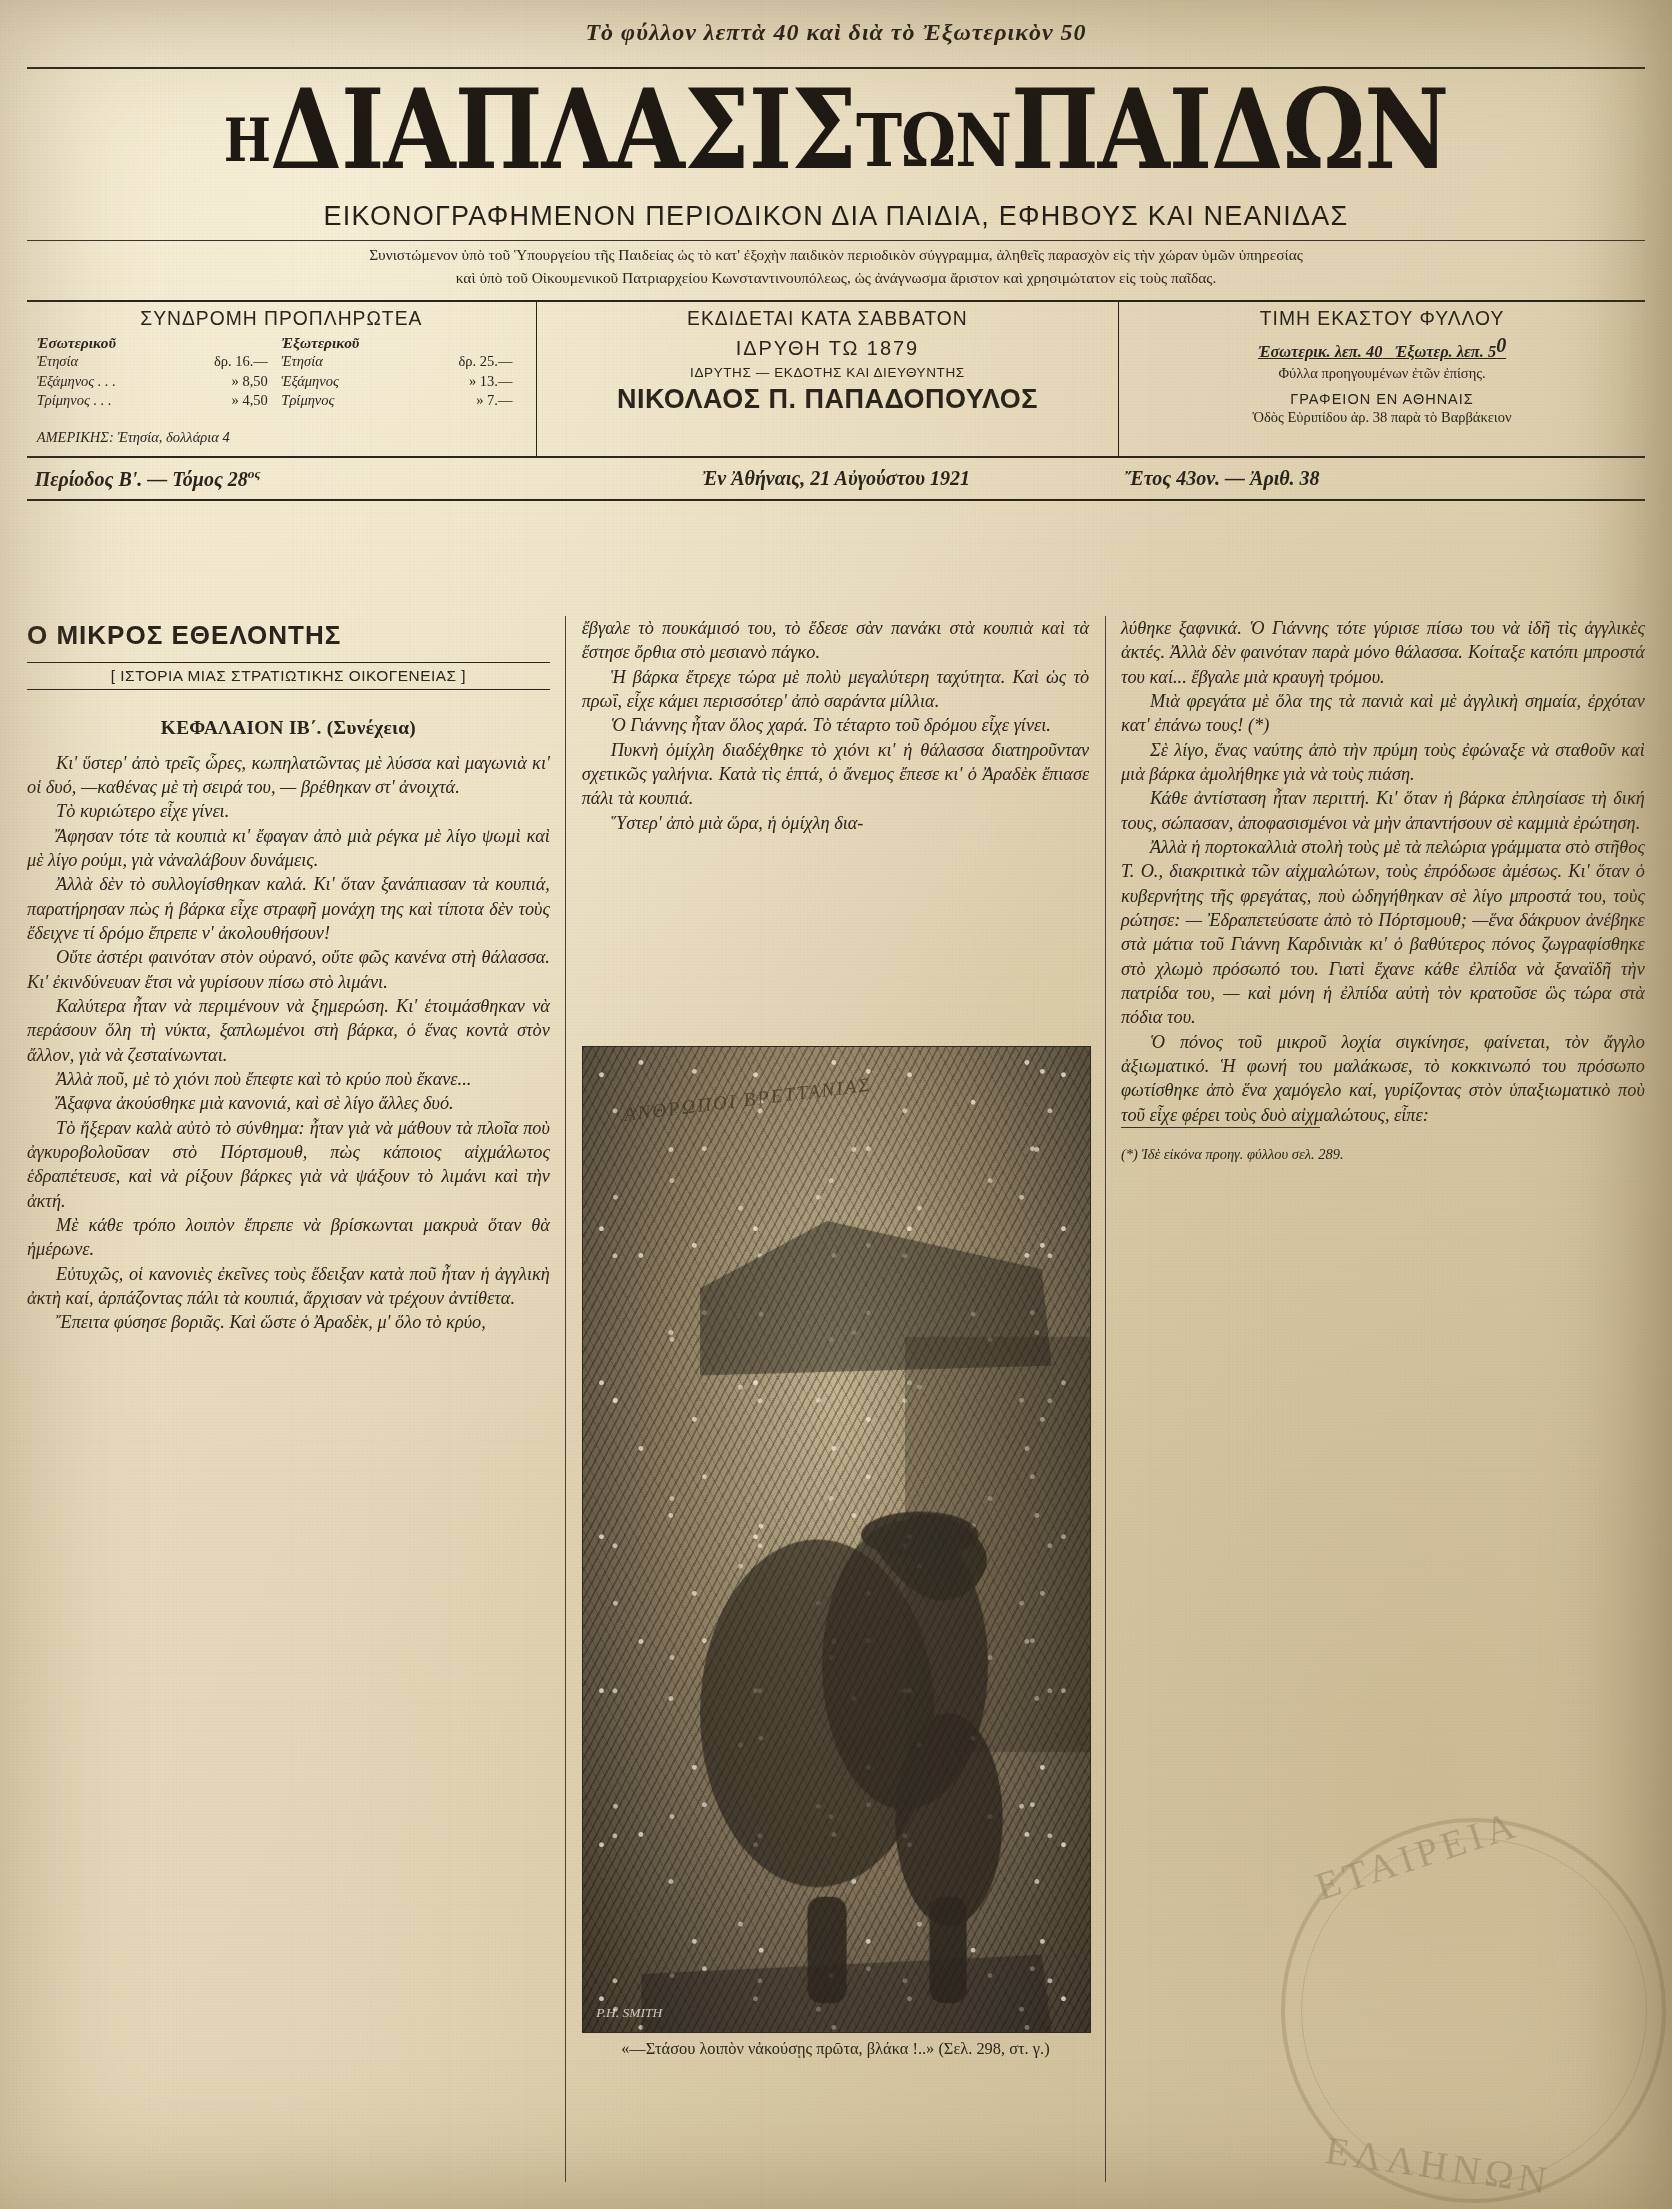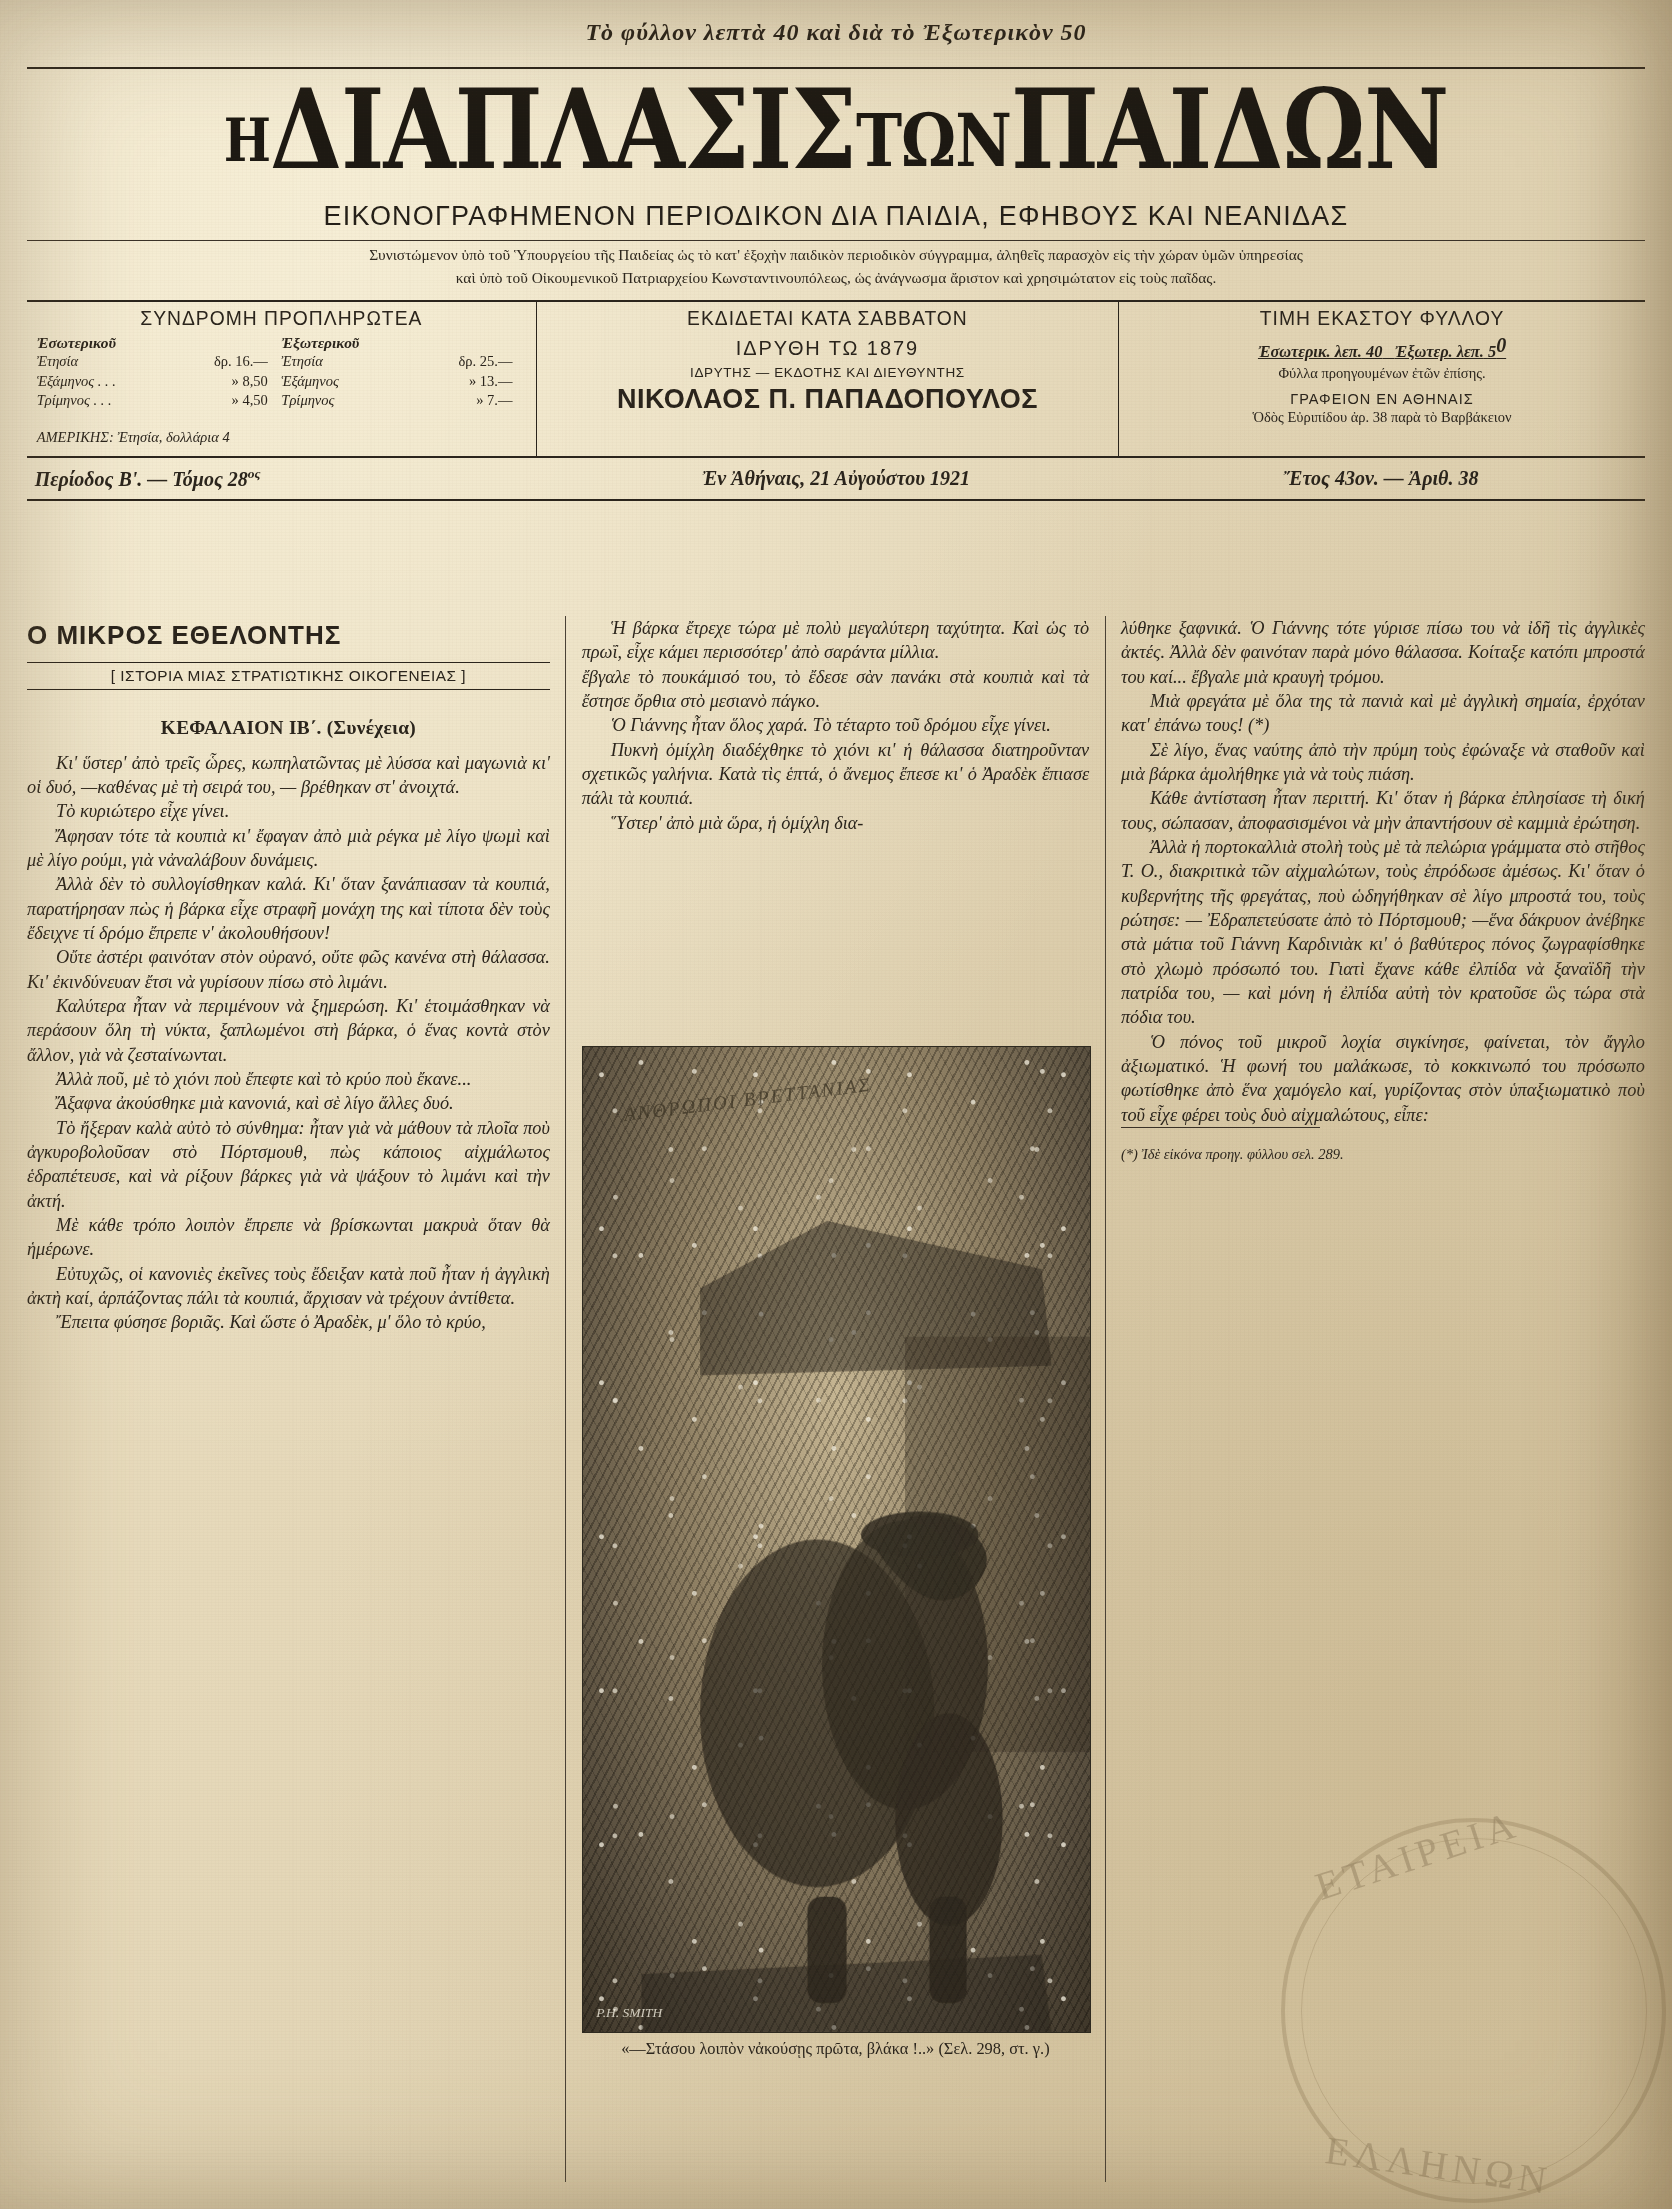--- a/index.html
+++ b/index.html
@@ -148,21 +148,21 @@
     display: flex;
     align-items: center;
     font-style: italic;
     font-weight: bold;
     font-size: 20px;
     padding: 8.7px 7.7px 7.7px 7.7px;
     border-bottom: 2.9px solid #2a241c;
   }
   .issue-line .l { width: 32%; }
   .issue-line .c { width: 36%; text-align: center; }
-  .issue-line .r { width: 32%; text-align: center; }
+  .issue-line .r { width: 32%; text-align: left; }
   .issue-line sup { font-size: 13.5px; }
 
   
   .body-area {
     position: absolute;
     left: 27px;
     right: 27px;
     top: 616px;
     bottom: 27px;
     display: flex;
@@ -431,22 +431,22 @@
       <p class="t italic">Καλύτερα ἦταν νὰ περιμένουν νὰ ξημερώση. Κι' ἑτοιμάσθηκαν νὰ περάσουν ὅλη τὴ νύκτα, ξαπλωμένοι στὴ βάρκα, ὁ ἕνας κοντὰ στὸν ἄλλον, γιὰ νὰ ζεσταίνωνται.</p>
       <p class="t italic">Ἀλλὰ ποῦ, μὲ τὸ χιόνι ποὺ ἔπεφτε καὶ τὸ κρύο ποὺ ἔκανε...</p>
       <p class="t italic">Ἄξαφνα ἀκούσθηκε μιὰ κανονιά, καὶ σὲ λίγο ἄλλες δυό.</p>
       <p class="t italic">Τὸ ἤξεραν καλὰ αὐτὸ τὸ σύνθημα: ἦταν γιὰ νὰ μάθουν τὰ πλοῖα ποὺ ἀγκυροβολοῦσαν στὸ Πόρτσμουθ, πὼς κάποιος αἰχμάλωτος ἑδραπέτευσε, καὶ νὰ ρίξουν βάρκες γιὰ νὰ ψάξουν τὸ λιμάνι καὶ τὴν ἀκτή.</p>
       <p class="t italic">Μὲ κάθε τρόπο λοιπὸν ἔπρεπε νὰ βρίσκωνται μακρυὰ ὅταν θὰ ἡμέρωνε.</p>
       <p class="t italic">Εὐτυχῶς, οἱ κανονιὲς ἐκεῖνες τοὺς ἔδειξαν κατὰ ποῦ ἦταν ἡ ἀγγλικὴ ἀκτὴ καί, ἁρπάζοντας πάλι τὰ κουπιά, ἄρχισαν νὰ τρέχουν ἀντίθετα.</p>
       <p class="t italic">Ἔπειτα φύσησε βοριᾶς. Καὶ ὥστε ὁ Ἀραδὲκ, μ' ὅλο τὸ κρύο,</p>
     </div>
 
     <div class="col c2">
+      <p class="t italic" style="text-indent:0">ἔβγαλε τὸ πουκάμισό του, τὸ ἔδεσε σὰν πανάκι στὰ κουπιὰ καὶ τὰ ἔστησε ὄρθια στὸ μεσιανὸ πάγκο.</p>
       <p class="t italic">Ἡ βάρκα ἔτρεχε τώρα μὲ πολὺ μεγαλύτερη ταχύτητα. Καὶ ὡς τὸ πρωΐ, εἶχε κάμει περισσότερ' ἀπὸ σαράντα μίλλια.</p>
-      <p class="t italic" style="text-indent:0">ἔβγαλε τὸ πουκάμισό του, τὸ ἔδεσε σὰν πανάκι στὰ κουπιὰ καὶ τὰ ἔστησε ὄρθια στὸ μεσιανὸ πάγκο.</p>
       <p class="t italic">Ὁ Γιάννης ἦταν ὅλος χαρά. Τὸ τέταρτο τοῦ δρόμου εἶχε γίνει.</p>
       <p class="t italic">Πυκνὴ ὁμίχλη διαδέχθηκε τὸ χιόνι κι' ἡ θάλασσα διατηροῦνταν σχετικῶς γαλήνια. Κατὰ τὶς ἑπτά, ὁ ἄνεμος ἔπεσε κι' ὁ Ἀραδὲκ ἔπιασε πάλι τὰ κουπιά.</p>
       <p class="t italic">Ὕστερ' ἀπὸ μιὰ ὥρα, ἡ ὁμίχλη δια-</p>
 
       <div class="figure">
         <div class="engraving">
           <div class="eng-hatch"></div>
           <div class="eng-speckle"></div>
           <div class="eng-caption-inner">ΑΝΘΡΩΠΟΙ ΒΡΕΤΤΑΝΙΑΣ</div>
           <svg viewBox="0 0 520 1020" preserveAspectRatio="none" style="position:absolute;inset:0;width:100%;height:100%">

